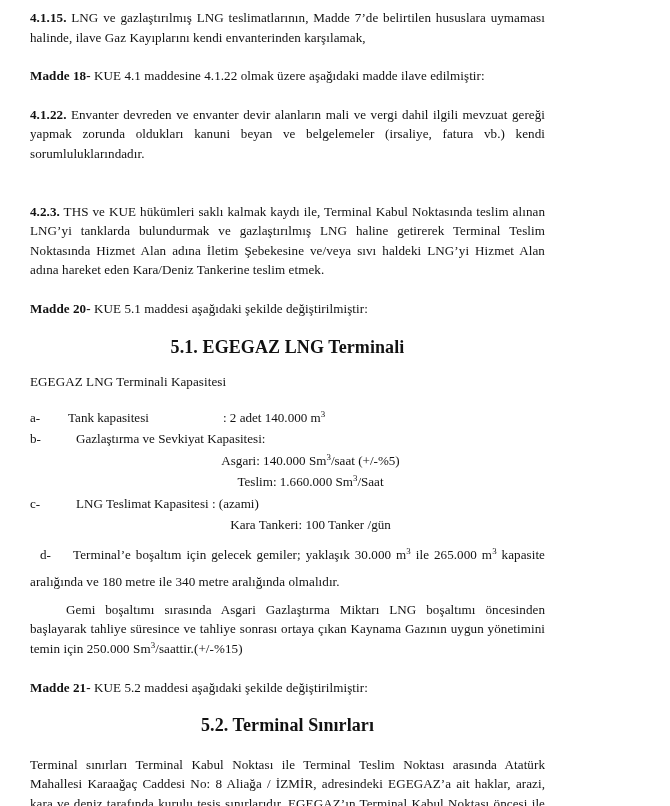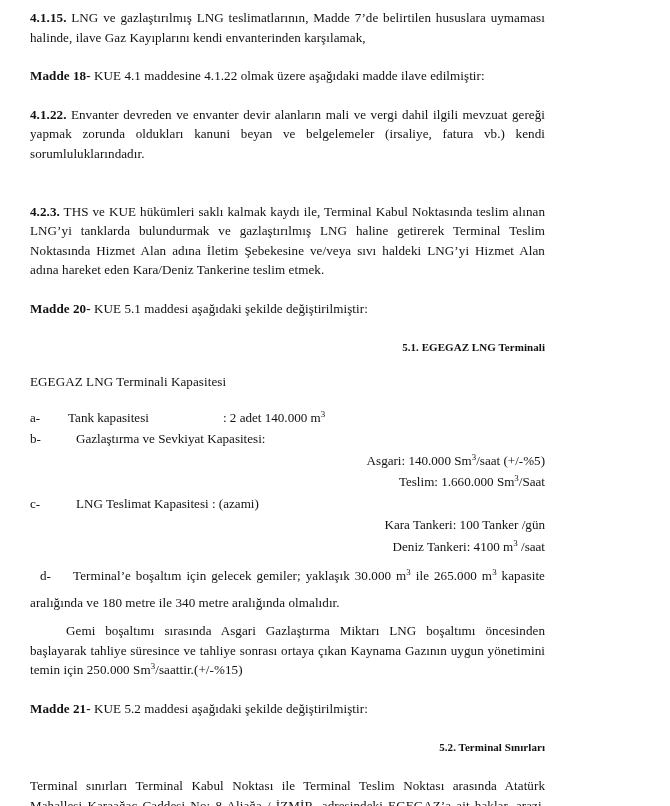--- a/index.html
+++ b/index.html
@@ -37,23 +37,23 @@
   }
   .b {
     font-weight: bold;
   }
   .gap-lg { height: 19px; }
   .gap-md { height: 15px; }
   .gap-xs { height: 5px; }
 
   .heading {
     font-weight: bold;
-    font-size: 11px;
+    font-size: 18px;
     line-height: 19.6px;
-    text-align: right;
+    text-align: center;
   }
   .plain-left {
     text-align: left;
   }
   
   .lrow {
     display: flex;
     align-items: baseline;
     font-size: 13.1px;
     line-height: 21.5px;
@@ -67,21 +67,21 @@
     flex: 0 0 46px;
   }
   .lrow .body {
     flex: 1 1 auto;
     text-align: left;
   }
   .subline {
     margin-left: 46px;
     font-size: 13.1px;
     line-height: 21.5px;
-    text-align: right;
+    text-align: center;
   }
   .tab-gap {
     display: inline-block;
     width: 74px;
   }
   sup {
     font-size: 0.68em;
     vertical-align: super;
     line-height: 0;
   }
@@ -147,21 +147,20 @@
 
     <div class="subline"><span>Teslim: 1.660.000 Sm</span><sup>3</sup><span>/Saat</span></div>
 
     <div class="lrow ind">
       <span class="marker">c-</span>
       <span class="body">LNG Teslimat Kapasitesi : (azami)</span>
     </div>
 
     <div class="subline"><span>Kara Tankeri: 100 Tanker /gün</span><sup></sup><span></span></div>
 
-    <div class="subline"><span>Deniz Tankeri: 4100 m</span><sup>3</sup><span> /saat</span></div>
 
     <div class="gap-xs"></div>
 
     <p class="hang d-item"><span style="display:inline-block;width:10px"></span><span>d-</span><span class="tab-gap" style="width:22px"></span><span>Terminal’e boşaltım için gelecek gemiler; yaklaşık 30.000 m</span><sup>3</sup><span> ile 265.000 m</span><sup>3</sup><span> kapasite aralığında ve 180 metre ile 340 metre aralığında olmalıdır.</span></p>
 
     <div class="gap-xs"></div>
 
     <p class="indent-first"><span>Gemi boşaltımı sırasında Asgari Gazlaştırma Miktarı LNG boşaltımı öncesinden başlayarak tahliye süresince ve tahliye sonrası ortaya çıkan Kaynama Gazının uygun yönetimini temin için 250.000 Sm</span><sup>3</sup><span>/saattir.(+/-%15)</span></p>
 
     <div class="gap-lg"></div>

